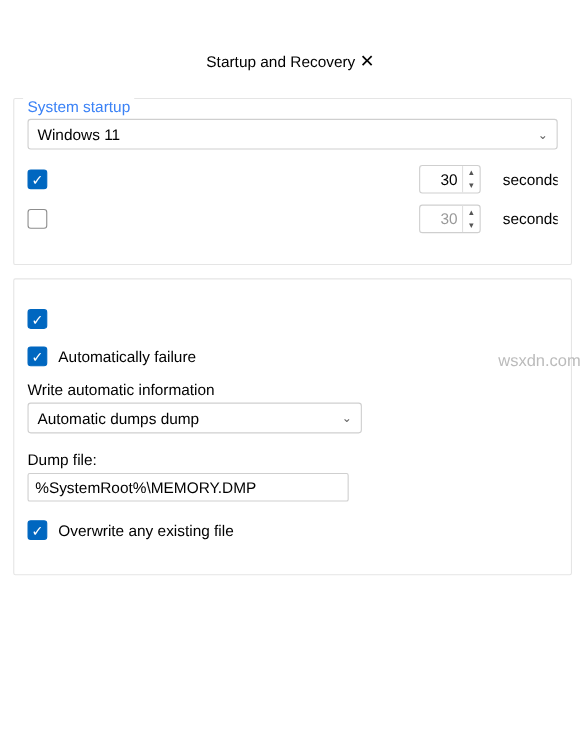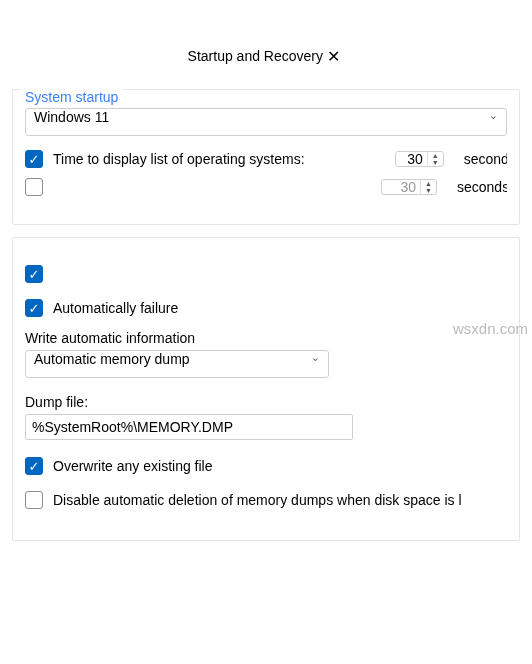--- a/index.html
+++ b/index.html
@@ -47,20 +47,21 @@
       padding: 0 4px;
       font-size: 14px;
       color: #3b82f6;
       margin-top: 10px;
     }
     .label-row {
       margin: 8px 0 6px 0;
     }
     .select-box {
       display: flex;
+      align-items: center;
       justify-content: space-between;
       border: 1px solid #cfcfcf;
       border-radius: 3px;
       height: 28px;
       padding: 0 8px;
       margin: 4px 0 14px 0;
       width: 100%;
       background: #fff;
     }
     .select-box.narrow {
@@ -111,21 +112,21 @@
       flex: 0 0 auto;
       width: 332px;
       white-space: nowrap;
       overflow: hidden;
     }
     .spinner {
       display: flex;
       align-items: stretch;
       border: 1px solid #cfcfcf;
       border-radius: 3px;
-      height: 16px;
+      height: 26px;
       width: 56px;
       margin-left: auto;
       background: #fff;
     }
     .spinner-value {
       flex: 1;
       display: flex;
       align-items: center;
       justify-content: flex-end;
       padding-right: 4px;
@@ -151,21 +152,21 @@
     .unit {
       margin-left: 10px;
       overflow: hidden;
       width: 50px;
     }
     .text-input {
       border: 1px solid #cfcfcf;
       border-radius: 2px;
       height: 26px;
       padding: 0 6px;
-      width: 328px;
+      width: 292px;
       display: flex;
       align-items: center;
       margin: 2px 0 14px 0;
       font-size: 14px;
       background: #fff;
     }
     .sublabel {
       margin: 6px 0 4px 0;
     }
     .truncate {
@@ -197,21 +198,20 @@
 
     <div class="select-box">
       <span>Windows 11</span>
       <span class="chevron">⌄</span>
     </div>
 
     <div class="time-row">
       <div class="checkbox checked">
         <span class="checkmark">✓</span>
       </div>
-      <span class="check-label">Time to display list of operating systems:</span>
       <div class="spinner">
         <div class="spinner-value">30</div>
         <div class="spinner-buttons">
           <div class="spin-btn">▲</div>
           <div class="spin-btn">▼</div>
         </div>
       </div>
       <span class="unit">seconds</span>
     </div>
 
@@ -239,35 +239,31 @@
     <div class="check-row">
       <div class="checkbox checked">
         <span class="checkmark">✓</span>
       </div>
       <span class="check-label">Automatically failure</span>
     </div>
 
     <div class="sublabel">Write automatic information</div>
 
     <div class="select-box narrow">
-      <span>Automatic memory dump</span>
+      <span>Automatic dumps dump</span>
       <span class="chevron">⌄</span>
     </div>
 
     <div class="sublabel">Dump file:</div>
     <div class="text-input">%SystemRoot%\MEMORY.DMP</div>
 
     <div class="check-row">
       <div class="checkbox checked">
         <span class="checkmark">✓</span>
       </div>
       <span class="check-label">Overwrite any existing file</span>
     </div>
 
-    <div class="check-row">
-      <div class="checkbox"></div>
-      <span class="check-label truncate">Disable automatic deletion of memory dumps when disk space is l</span>
-    </div>
   </div>
 
 </div>
 
 <div class="watermark">wsxdn.com</div>
 
 </body></html>

